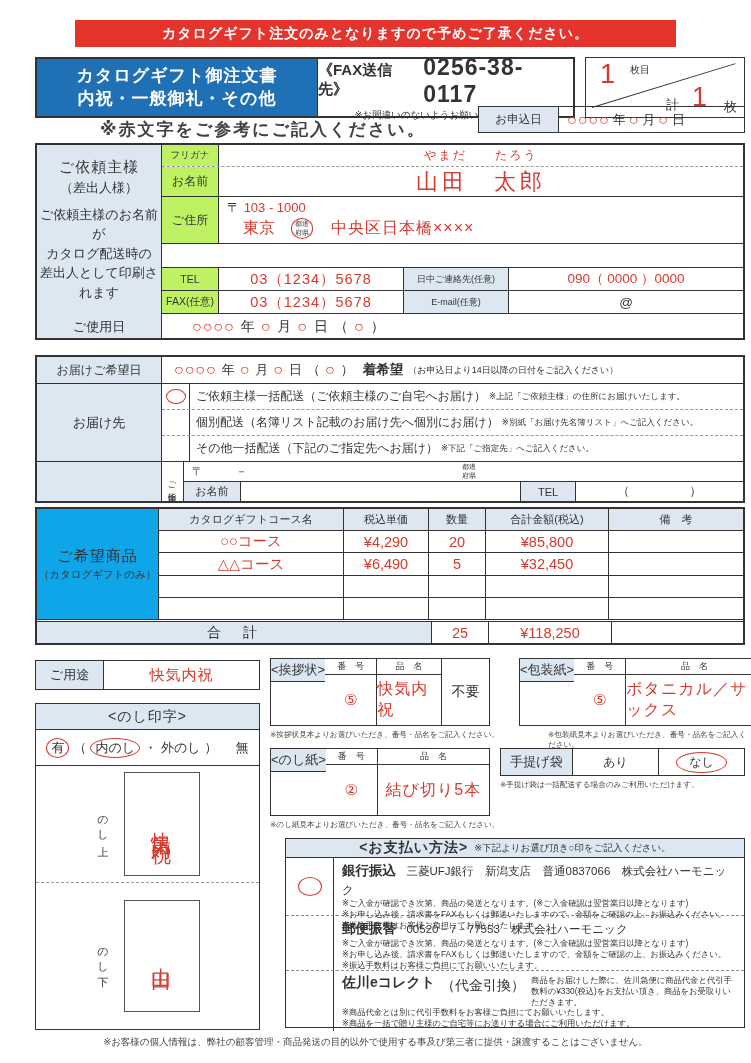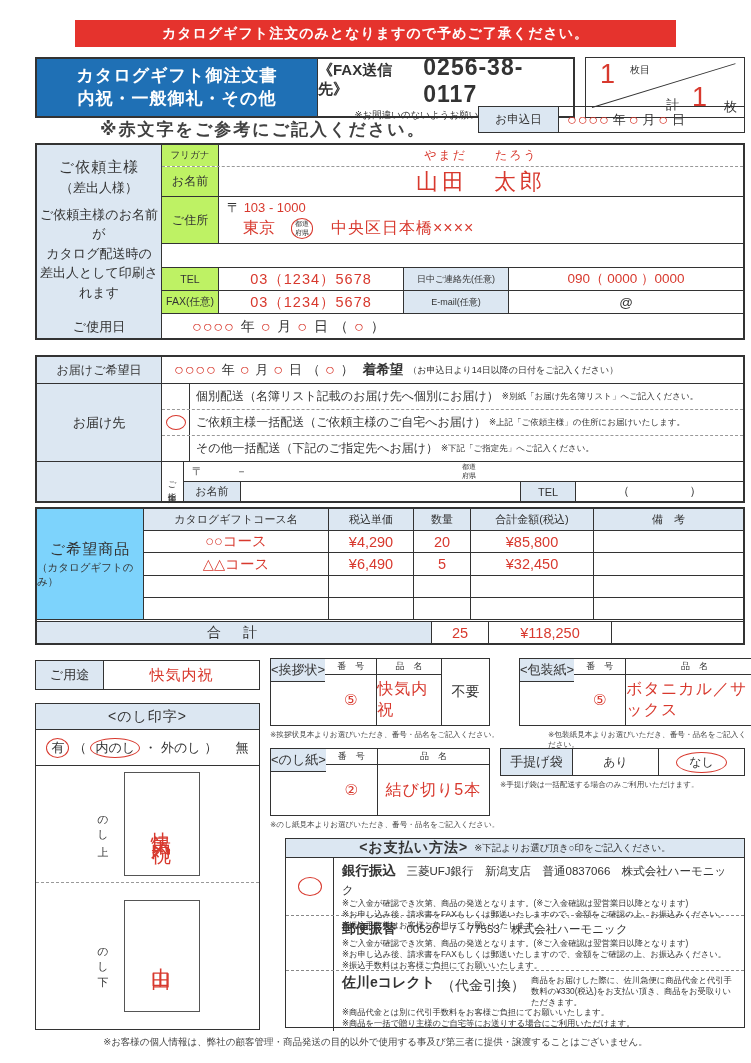--- a/index.html
+++ b/index.html
@@ -104,21 +104,21 @@
   .desig-pref { display:inline-flex; flex-direction:column; font-size:7px; line-height:1.15; margin-left:215px; }
   .desig-row2 { flex:1; display:flex; }
   .desig-name-label { width:57px; background:#dce7f2; border-right:1px solid #333; display:flex; align-items:center; justify-content:center; font-size:11px; }
   .desig-name-val { width:280px; border-right:1px solid #333; }
   .desig-tel-label { width:55px; background:#dce7f2; border-right:1px solid #333; display:flex; align-items:center; justify-content:center; font-size:11px; }
   .desig-tel-val { flex:1; display:flex; align-items:center; justify-content:center; font-size:12px; }
 
   
   .items-box { left:35px; top:507px; width:710px; height:138px; border:2px solid #333; display:flex; flex-direction:column; }
   .items-top { display:flex; height:110px; }
-  .items-leftcol { width:107px; background:#7dd3fc; border-right:1px solid #333; display:flex; flex-direction:column; align-items:center; justify-content:center; }
+  .items-leftcol { width:122px; background:#0ea5e9; border-right:1px solid #333; display:flex; flex-direction:column; align-items:center; justify-content:center; }
   .items-leftcol .t1 { font-size:15px; letter-spacing:1px; }
   .items-leftcol .t2 { font-size:10.5px; margin-top:2px; }
   .items-table { flex:1; display:flex; flex-direction:column; }
   .itr { display:flex; border-bottom:1px solid #333; flex:1; }
   .itr:last-child { border-bottom:none; }
   .ith { background:#dce7f2; font-size:11px; }
   .itc { border-right:1px solid #333; display:flex; align-items:center; justify-content:center; }
   .itc:last-child { border-right:none; }
   .c-course { width:185px; }
   .c-unit { width:85px; }
@@ -326,34 +326,34 @@
         <span>）</span>
         <span class="ddate-wish">着希望</span>
         <span class="ddate-note">（お申込日より14日以降の日付をご記入ください）</span>
       </div>
     </div>
     <div class="dopts">
       <div class="dopts-label">お届け先</div>
       <div class="dopts-rows">
         <div class="dopt">
           <div class="dopt-circle">
+              <span class="oval"></span>
+            </div>
+          <div class="dopt-text">
+            <span class="dopt-main">ご依頼主様一括配送（ご依頼主様のご自宅へお届け）</span>
+            <span class="dopt-note">※上記「ご依頼主様」の住所にお届けいたします。</span>
+          </div>
+        </div>
+        <div class="dopt">
+          <div class="dopt-circle">
               <span class="oval" style="visibility: hidden;"></span>
             </div>
           <div class="dopt-text">
             <span class="dopt-main">個別配送（名簿リスト記載のお届け先へ個別にお届け）</span>
             <span class="dopt-note">※別紙「お届け先名簿リスト」へご記入ください。</span>
-          </div>
-        </div>
-        <div class="dopt">
-          <div class="dopt-circle">
-              <span class="oval"></span>
-            </div>
-          <div class="dopt-text">
-            <span class="dopt-main">ご依頼主様一括配送（ご依頼主様のご自宅へお届け）</span>
-            <span class="dopt-note">※上記「ご依頼主様」の住所にお届けいたします。</span>
           </div>
         </div>
         <div class="dopt">
           <div class="dopt-circle">
               <span class="oval" style="visibility: hidden;"></span>
             </div>
           <div class="dopt-text">
             <span class="dopt-main">その他一括配送（下記のご指定先へお届け）</span>
             <span class="dopt-note">※下記「ご指定先」へご記入ください。</span>
           </div>

